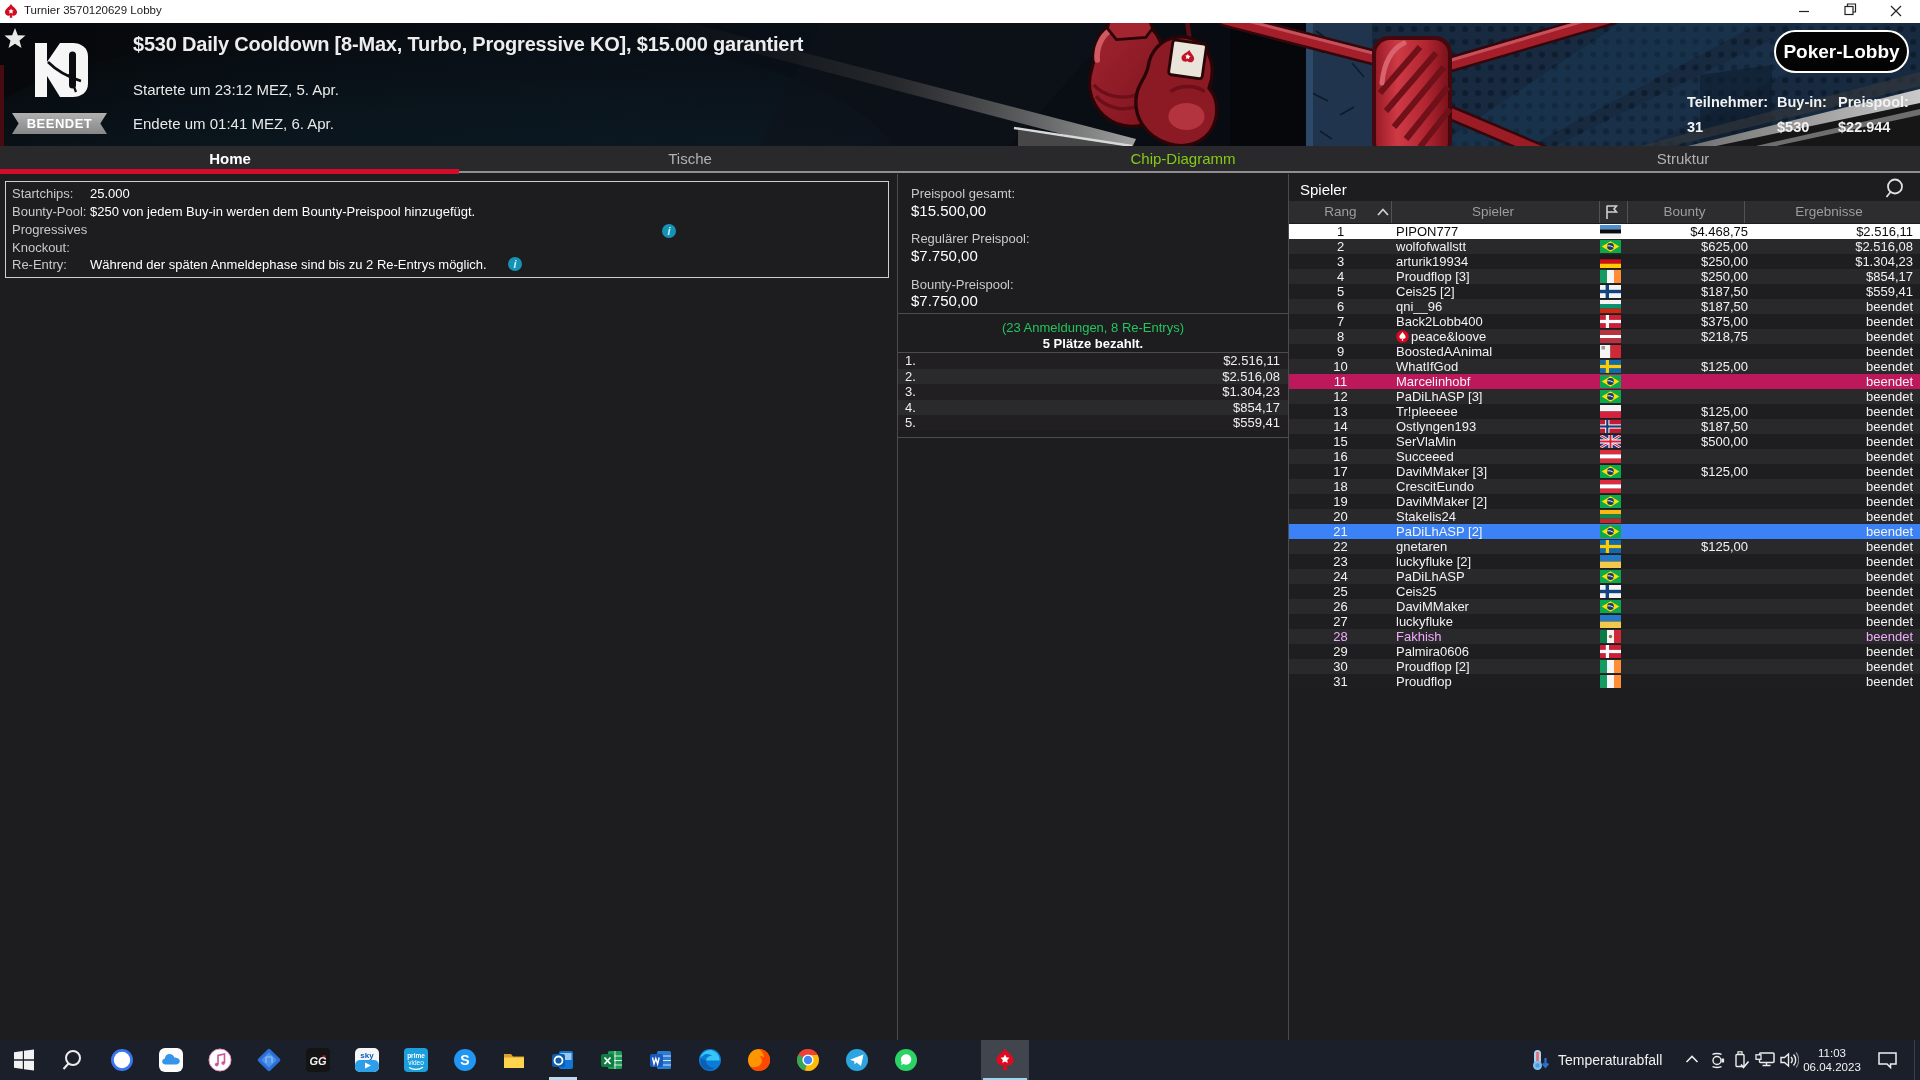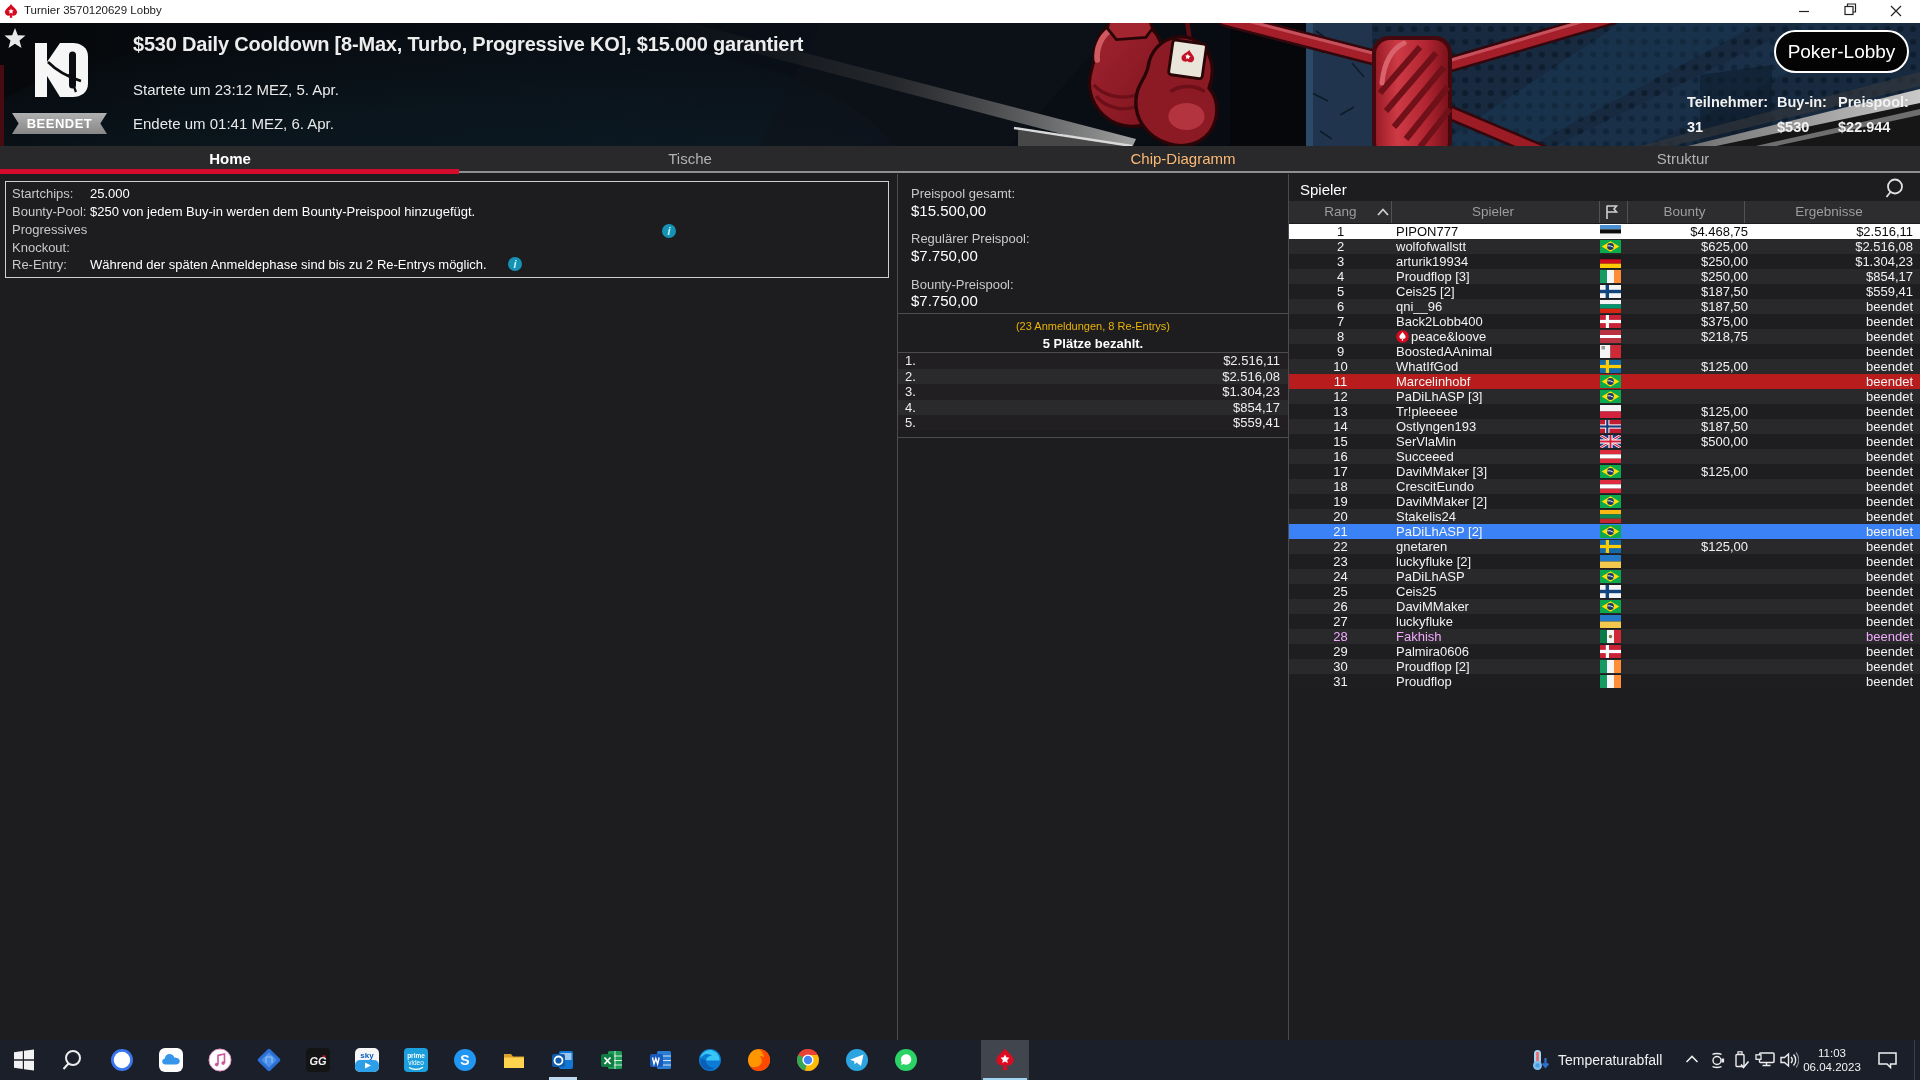--- a/index.html
+++ b/index.html
@@ -136,31 +136,31 @@
 <path d="M0 0 L12 0 L12 19 L25 0 L39 0 L23 25 L39 54 L25 54 L12 33 L12 54 L0 54 Z" fill="#f6f6f6"></path>
 <path d="M37.5 0 C46 0 53 4.5 53 13.5 L53 40.5 C53 49.5 46 54 37.5 54 C29 54 22 49.5 22 40.5 L22 13.5 C22 4.5 29 0 37.5 0 Z" fill="#f6f6f6"></path>
 <rect x="34" y="8.5" width="7" height="37" rx="3.5" fill="#0a0c10"></rect>
 <path d="M13 19 C23 29 33 34 46 38" stroke="#0a0c10" stroke-width="2.6" fill="none"></path>
 <path d="M34 31 L41 49" stroke="#0a0c10" stroke-width="2.2" fill="none"></path>
 </svg>
 <div class="ab" style="left:12px;top:113px;width:95px;height:21px;background:linear-gradient(#b0b0b0,#878787);clip-path:polygon(0 0,100% 0,93% 50%,100% 100%,0 100%,7% 50%);color:#fff;font-size:13px;font-weight:bold;text-align:center;line-height:21px;letter-spacing:0.5px">BEENDET</div>
 <div class="ab" style="left:133px;top:33px;font-size:20px;font-weight:bold;color:#ededed;letter-spacing:-0.2px">$530 Daily Cooldown [8-Max, Turbo, Progressive KO], $15.000 garantiert</div>
 <div class="ab" style="left:133px;top:81px;font-size:15px;color:#e9e9e9">Startete um 23:12 MEZ, 5. Apr.</div>
 <div class="ab" style="left:133px;top:115px;font-size:15px;color:#e9e9e9">Endete um 01:41 MEZ, 6. Apr.</div>
-<div class="ab" style="left:1774px;top:30px;width:135px;height:43px;background:#040404;border:2px solid #fff;border-radius:22px;color:#fff;font-size:19px;font-weight:normal;text-align:center;line-height:39px">Poker-Lobby</div>
+<div class="ab" style="left:1774px;top:30px;width:135px;height:43px;background:#040404;border:2px solid #fff;border-radius:22px;color:#fff;font-size:19px;font-weight:bold;text-align:center;line-height:39px">Poker-Lobby</div>
 <div class="ab" style="left:1687px;top:94px;font-size:14.5px;font-weight:bold;color:#f2f2f2">Teilnehmer:</div>
 <div class="ab" style="left:1687px;top:119px;font-size:14.5px;font-weight:bold;color:#f2f2f2">31</div>
 <div class="ab" style="left:1777px;top:94px;font-size:14.5px;font-weight:bold;color:#f2f2f2">Buy-in:</div>
 <div class="ab" style="left:1777px;top:119px;font-size:14.5px;font-weight:bold;color:#f2f2f2">$530</div>
 <div class="ab" style="left:1838px;top:94px;font-size:14.5px;font-weight:bold;color:#f2f2f2">Preispool:</div>
 <div class="ab" style="left:1838px;top:119px;font-size:14.5px;font-weight:bold;color:#f2f2f2">$22.944</div>
 <div class="ab" style="left:0;top:146px;width:1920px;height:26px;background:#29282b">
 <div class="ab" style="left:130px;top:4px;width:200px;text-align:center;font-size:15px;font-weight:bold;color:#fff">Home</div>
 <div class="ab" style="left:590px;top:4px;width:200px;text-align:center;font-size:15px;color:#b2b2b2">Tische</div>
-<div class="ab" style="left:1083px;top:4px;width:200px;text-align:center;font-size:15px;color:#fdba74">Chip-Diagramm</div>
+<div class="ab" style="left:1083px;top:4px;width:200px;text-align:center;font-size:15px;color:#84cc16">Chip-Diagramm</div>
 <div class="ab" style="left:1583px;top:4px;width:200px;text-align:center;font-size:15px;color:#b2b2b2">Struktur</div>
 </div>
 <div class="ab" style="left:459px;top:171px;width:1461px;height:2px;background:#8f8f8f"></div>
 <div class="ab" style="left:0;top:169px;width:459px;height:5px;background:#d40b2b"></div>
 <div class="ab" style="left:897px;top:174px;width:1px;height:866px;background:#4c4c4c"></div>
 <div class="ab" style="left:1288px;top:174px;width:1px;height:866px;background:#4c4c4c"></div>
 <div class="ab" style="left:5px;top:181px;width:884px;height:97px;border:1px solid #cfcfcf">
 <div class="ab lbl" style="left:6px;top:3px">Startchips:</div>
 <div class="ab val" style="left:84px;top:3px">25.000</div>
 <div class="ab lbl" style="left:6px;top:21px">Bounty-Pool:</div>
@@ -172,21 +172,21 @@
 <span class="ico-i ab" style="left:656px;top:42px">i</span>
 <span class="ico-i ab" style="left:502px;top:75px">i</span>
 </div>
 <div class="ab lbl" style="left:911px;top:185px">Preispool gesamt:</div>
 <div class="ab" style="left:911px;top:202px;font-size:15px;color:#fff">$15.500,00</div>
 <div class="ab lbl" style="left:911px;top:230px">Regulärer Preispool:</div>
 <div class="ab" style="left:911px;top:247px;font-size:15px;color:#fff">$7.750,00</div>
 <div class="ab lbl" style="left:911px;top:276px">Bounty-Preispool:</div>
 <div class="ab" style="left:911px;top:292px;font-size:15px;color:#fff">$7.750,00</div>
 <div class="ab" style="left:898px;top:313px;width:390px;height:1px;background:#4c4c4c"></div>
-<div class="ab" style="left:898px;top:320px;width:390px;text-align:center;font-size:11px;color:#eab308">(23 Anmeldungen, 8 Re-Entrys)</div>
+<div class="ab" style="left:898px;top:320px;width:390px;text-align:center;font-size:13px;color:#22c55e">(23 Anmeldungen, 8 Re-Entrys)</div>
 <div class="ab" style="left:898px;top:336px;width:390px;text-align:center;font-size:13px;font-weight:bold;color:#fff">5 Plätze bezahlt.</div>
 <div class="ab" style="left:898px;top:352px;width:390px;height:1px;background:#4c4c4c"></div>
 <div class="ab" style="left:898px;top:437px;width:390px;height:1px;background:#4c4c4c"></div>
 <div class="prow" style="top:353.0px;background:#211f22">
     <span class="n">1.</span>
     <span class="a">$2.516,11</span>
   </div>
 <div class="prow" style="top:368.5px;background:#2a292c">
     <span class="n">2.</span>
     <span class="a">$2.516,08</span>
@@ -352,21 +352,21 @@
     <span class="fl">
       <svg width="21" height="13" viewBox="0 0 21 13" style="display:block">
         <rect width="21" height="13" fill="#1569a8"></rect>
         <rect y="4.9" width="21" height="3.2" fill="#fecc00"></rect>
         <rect x="5.8" width="3.2" height="13" fill="#fecc00"></rect>
       </svg>
     </span>
     <span class="bo">$125,00</span>
     <span class="er">beendet</span>
   </div>
-<div class="trow" style="top:373.5px;background:#b91c1c;color:#f2f2f2">
+<div class="trow" style="top:373.5px;background:#be185d;color:#f2f2f2">
     <span class="rk">11</span>
     <span class="nm">Marcelinhobf</span>
     <span class="fl">
       <svg width="21" height="13" viewBox="0 0 21 13" style="display:block">
         <rect width="21" height="13" fill="#0ca84e"></rect>
         <polygon points="10.5,1.2 19.3,6.5 10.5,11.8 1.7,6.5" fill="#fedf00"></polygon>
         <circle cx="10.5" cy="6.5" r="3.4" fill="#17386e"></circle>
         <path d="M7.3 5.9 C9.5 5.4 12 6.2 13.5 7.4" stroke="#fff" stroke-width="0.9" fill="none"></path>
       </svg>
     </span>

